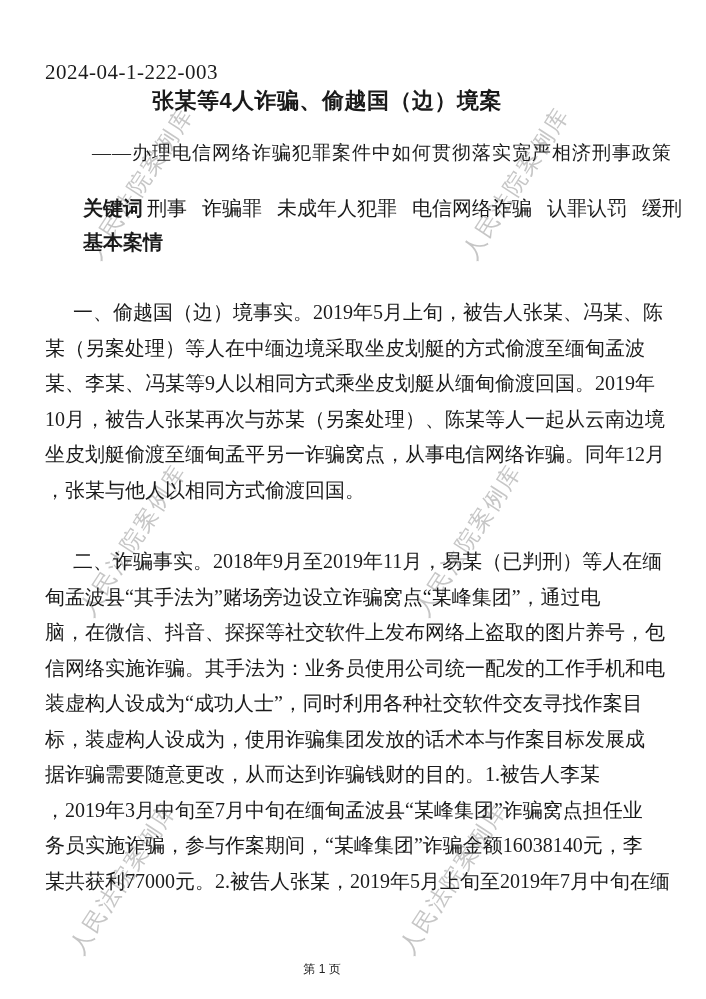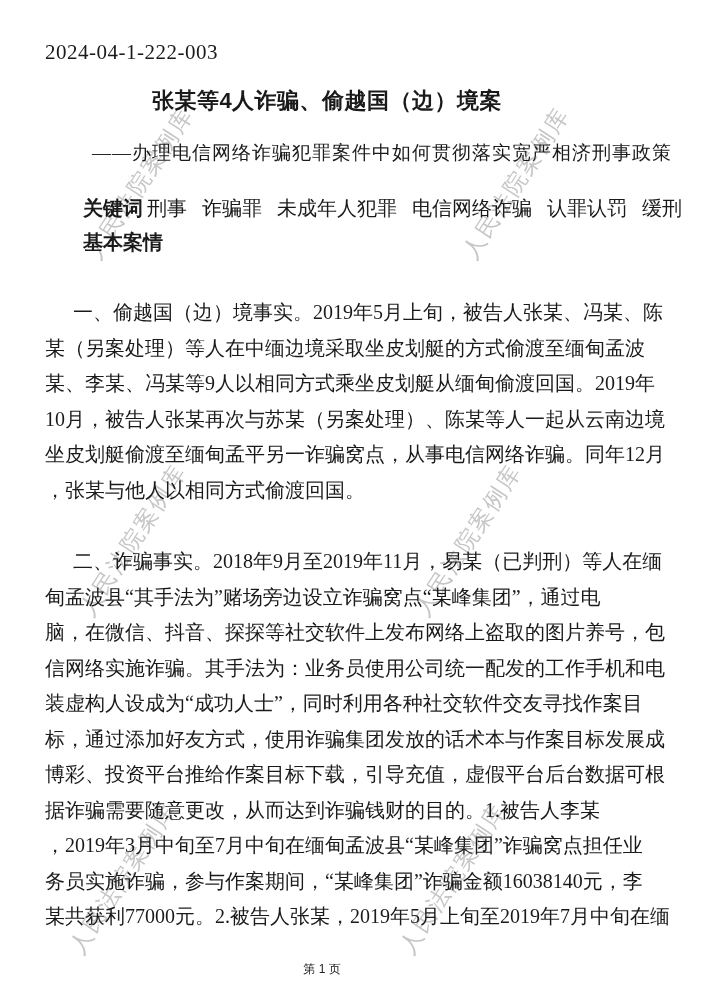--- a/index.html
+++ b/index.html
@@ -30,21 +30,21 @@
   .wm3 { left: 133px; top: 540px; }
   .wm4 { left: 468px; top: 540px; }
   .wm5 { left: 123px; top: 878px; }
   .wm6 { left: 453px; top: 878px; }
 
   
   .content { position: absolute; inset: 0; z-index: 2; }
 
   .doc-number {
     position: absolute;
-    left: 45px; top: 40px;
+    left: 45px; top: 60px;
     font-size: 21px;
     letter-spacing: 0.5px;
     font-family: "Liberation Serif", "DejaVu Serif", serif;
   }
   .case-title {
     position: absolute;
     left: 0; top: 86px;
     width: 654px;
     text-align: center;
     font-size: 22px;
@@ -137,22 +137,21 @@
           <div class="line">10月，被告人张某再次与苏某（另案处理）、陈某等人一起从云南边境</div>
           <div class="line">坐皮划艇偷渡至缅甸孟平另一诈骗窝点，从事电信网络诈骗。同年12月</div>
           <div class="line">，张某与他人以相同方式偷渡回国。</div>
         </div>
         <div class="para">
           <div class="line indent">二、诈骗事实。2018年9月至2019年11月，易某（已判刑）等人在缅</div>
           <div class="line">甸孟波县“其手法为”赌场旁边设立诈骗窝点“某峰集团”，通过电</div>
           <div class="line">脑，在微信、抖音、探探等社交软件上发布网络上盗取的图片养号，包</div>
           <div class="line">信网络实施诈骗。其手法为：业务员使用公司统一配发的工作手机和电</div>
           <div class="line">装虚构人设成为“成功人士”，同时利用各种社交软件交友寻找作案目</div>
-          <div class="line">标，通过添加好友方式，使用诈骗集团发放的话术本与作案目标发展成</div>
-          <div class="line">博彩、投资平台推给作案目标下载，引导充值，虚假平台后台数据可根</div>
+          <div class="line">标，装虚构人设成为，使用诈骗集团发放的话术本与作案目标发展成</div>
           <div class="line">据诈骗需要随意更改，从而达到诈骗钱财的目的。1.被告人李某</div>
           <div class="line">，2019年3月中旬至7月中旬在缅甸孟波县“某峰集团”诈骗窝点担任业</div>
           <div class="line">务员实施诈骗，参与作案期间，“某峰集团”诈骗金额16038140元，李</div>
           <div class="line">某共获利77000元。2.被告人张某，2019年5月上旬至2019年7月中旬在缅</div>
         </div>
       </div>
 
     <div class="page-footer">
       <span>第 1 页</span>
     </div>

